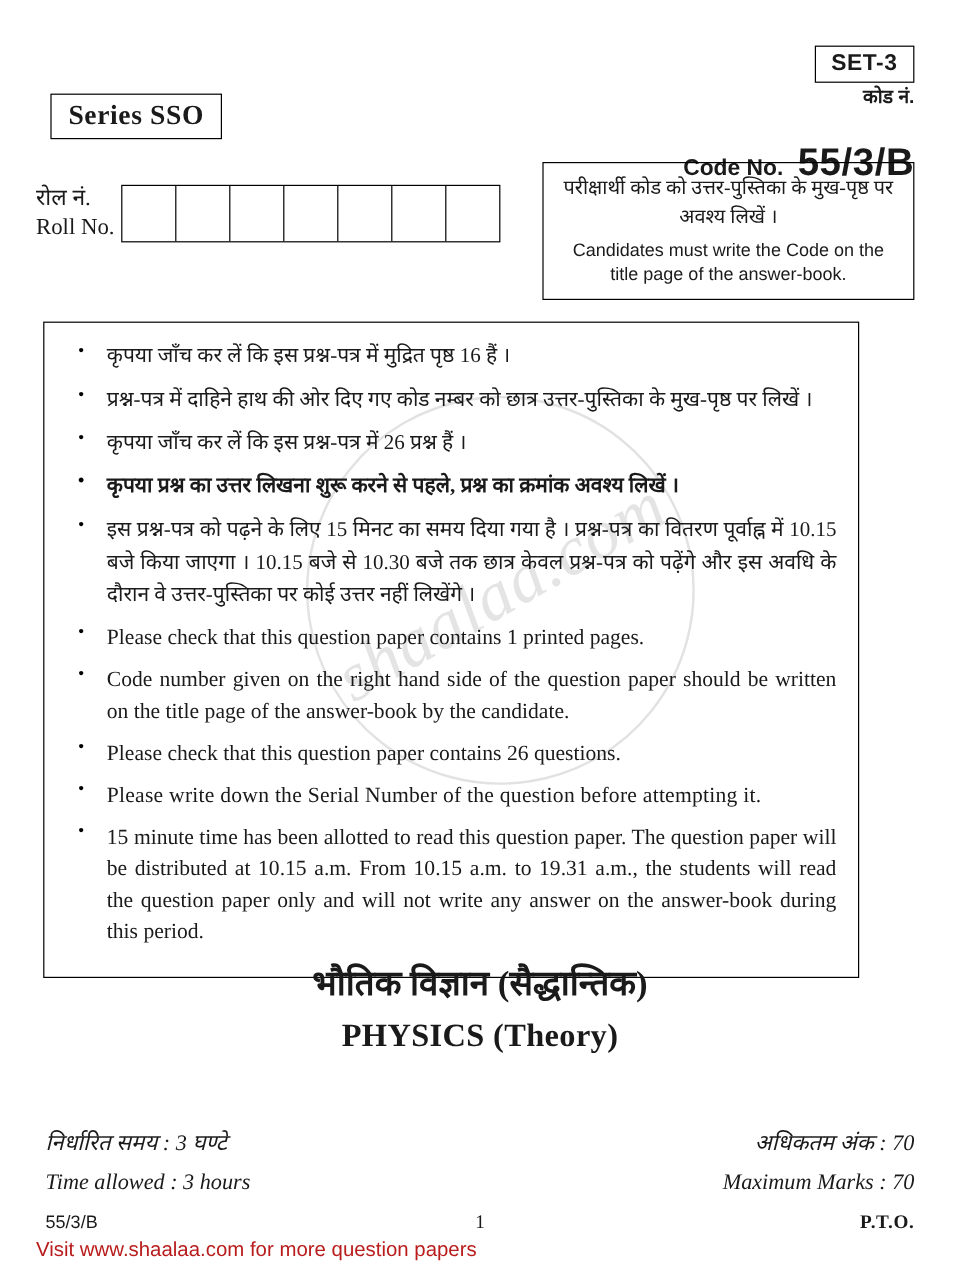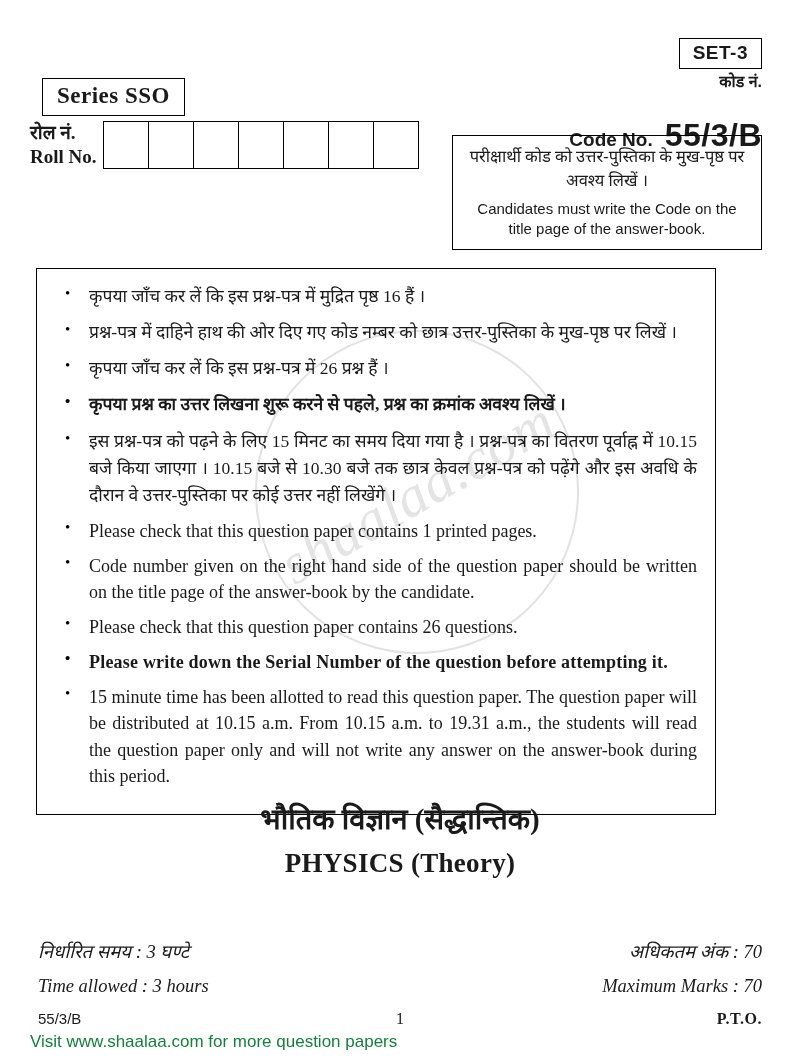--- a/index.html
+++ b/index.html
@@ -103,24 +103,23 @@
     font-family: "Liberation Sans", sans-serif;
     font-size: 32px;
     font-weight: bold;
     letter-spacing: 0.5px;
   }
 
   
   .roll-wrap {
     position: absolute;
     left: 30px;
-    top: 121px;
+    top: 154px;
     display: flex;
     align-items: center;
-    font-weight: bold;
   }
   .roll-label {
     font-family: "Liberation Serif", serif;
     font-size: 19px;
     line-height: 1.25;
     margin-right: 6px;
   }
   .roll-label .hi { display: block; }
   .roll-boxes {
     display: flex;
@@ -191,21 +190,21 @@
     line-height: 1.55;
     text-align: justify;
   }
   li.hi-item.bold { font-weight: bold; }
   li.en-item {
     font-family: "Liberation Serif", serif;
     font-size: 18px;
     line-height: 1.45;
     text-align: justify;
   }
-  li.en-item.bold { font-weight: bold; letter-spacing: 0.2px; }
+  li.en-item.bold { font-weight: normal; letter-spacing: 0.2px; }
 
   
   .title-hi {
     position: absolute;
     top: 798px;
     left: 0;
     width: 800px;
     text-align: center;
     font-family: "Liberation Serif", serif;
     font-size: 29px;
@@ -264,21 +263,21 @@
     font-weight: bold;
     letter-spacing: 0.5px;
   }
 
   .promo {
     position: absolute;
     left: 30px;
     top: 1032px;
     font-family: "Liberation Sans", sans-serif;
     font-size: 17px;
-    color: #15803d;
+    color: #b91c1c;
   }
 </style>
 </head>
 <body>
 
 <div class="page">
 
   <div class="watermark">
     <span>shaalaa.com</span>
   </div>

